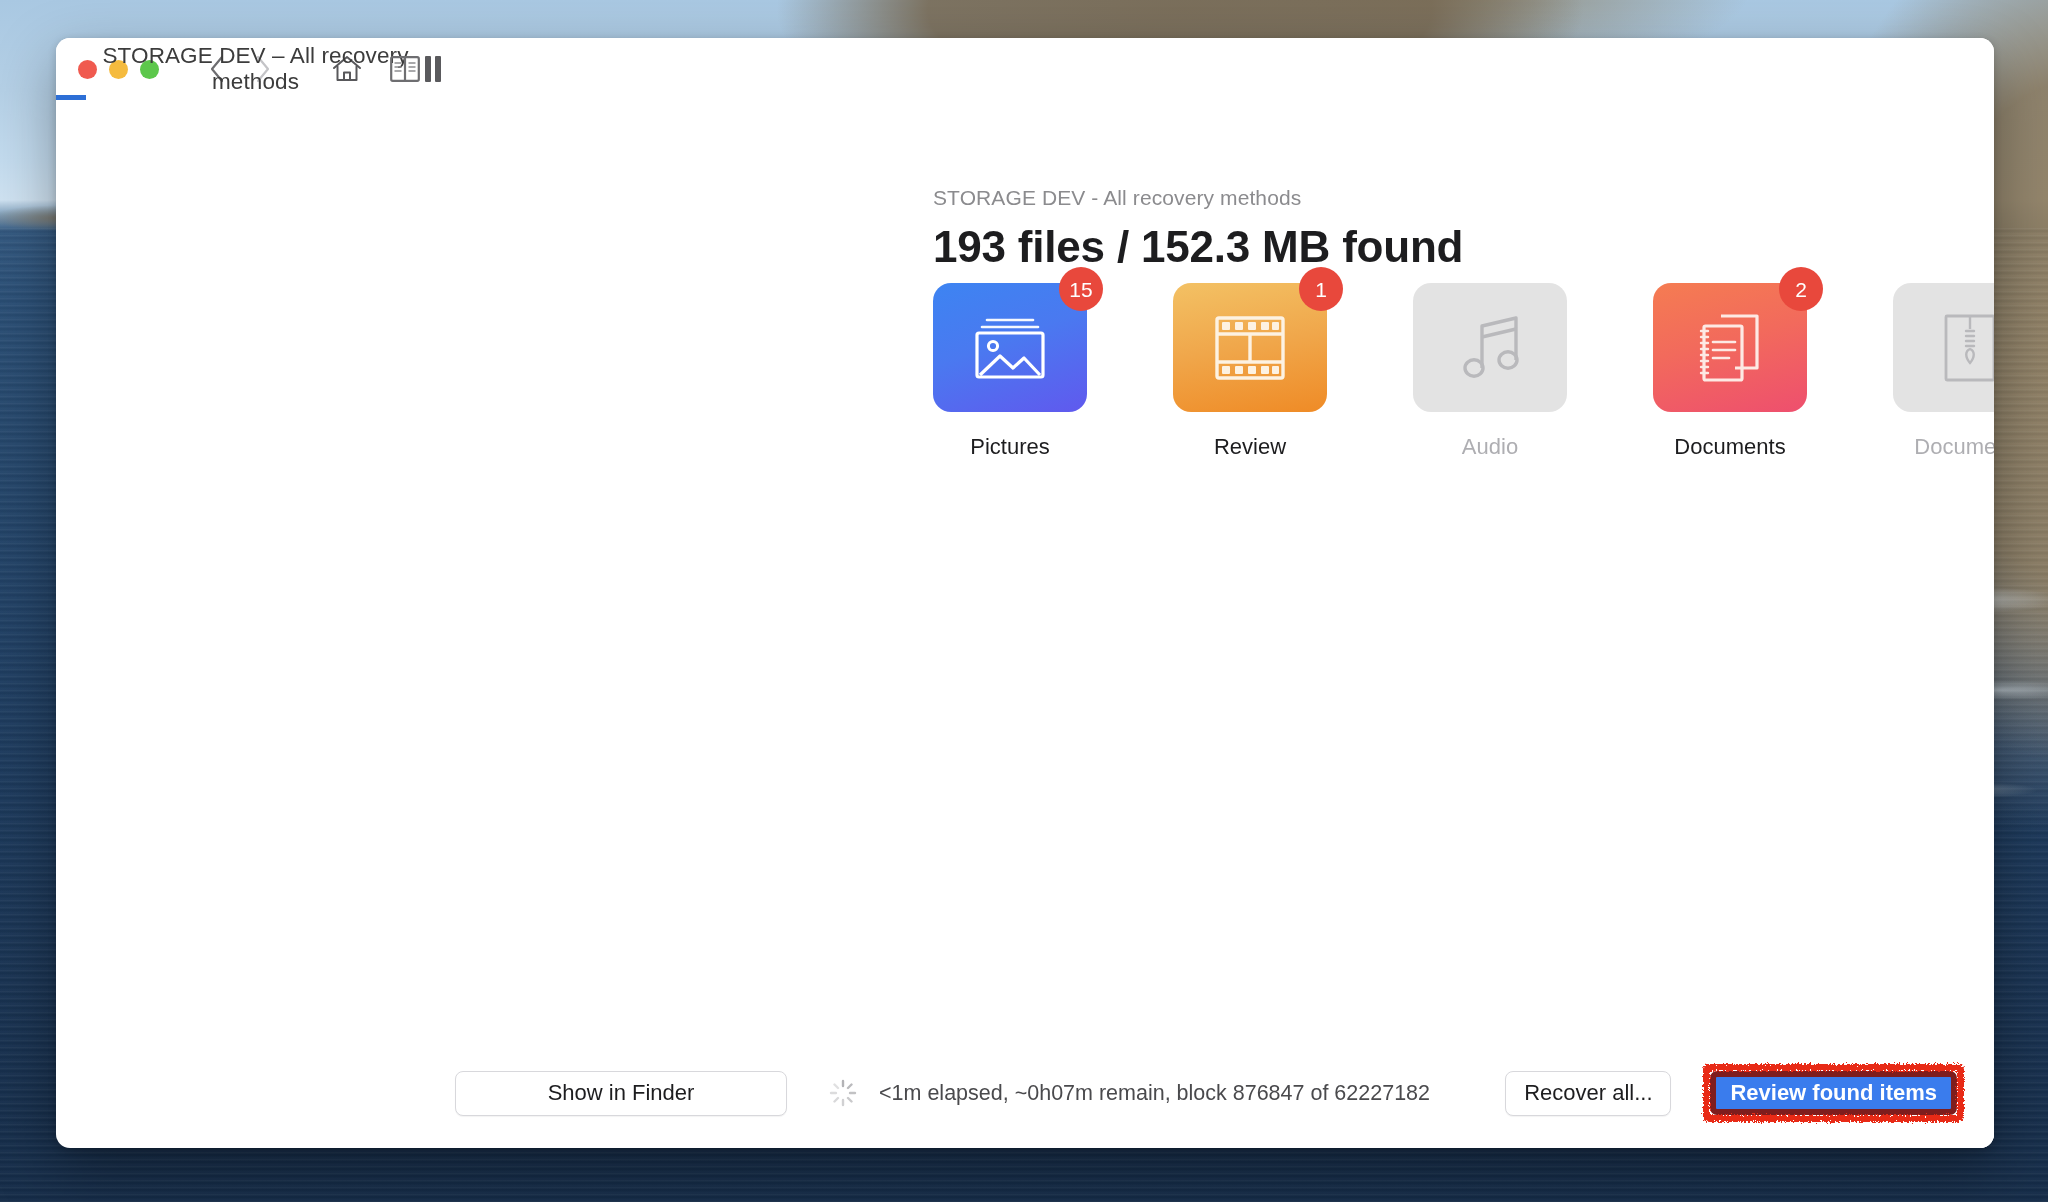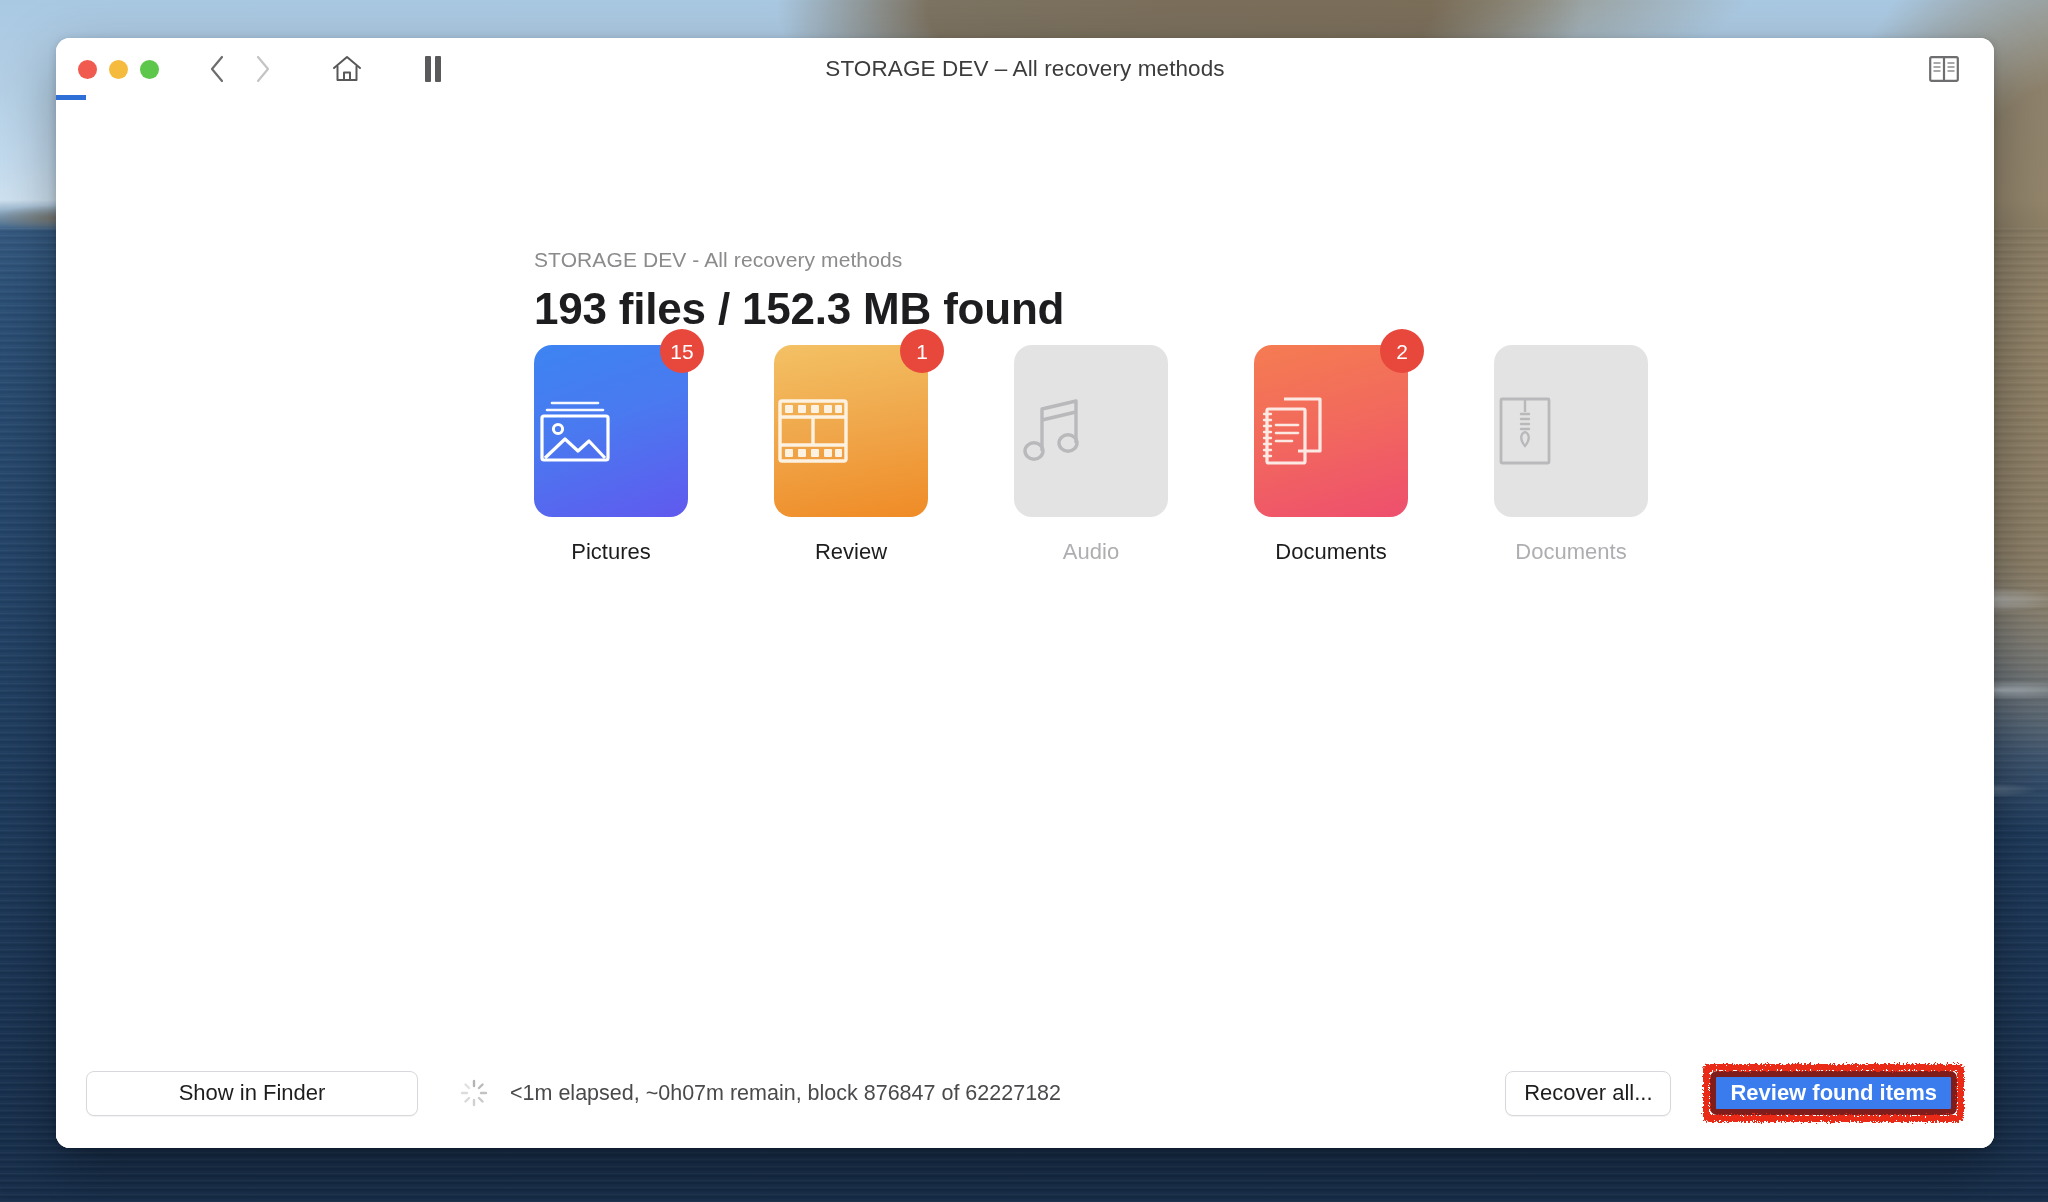--- a/index.html
+++ b/index.html
@@ -68,21 +68,21 @@
     position: absolute;
     left: 56px;
     top: 38px;
     width: 1938px;
     height: 1110px;
     background: #ffffff;
     border-radius: 14px;
     box-shadow: 0 22px 60px rgba(0,0,0,0.34), 0 2px 8px rgba(0,0,0,0.18);
     overflow: hidden;
     display: flex;
-    flex-direction: column;
+    flex-direction: row;
   }
 
   
   #titlebar {
     position: relative;
     height: 62px;
     flex: 0 0 62px;
     background: #ffffff;
     display: flex;
     align-items: center;
@@ -190,24 +190,25 @@
   }
   .category {
     width: 154px;
     display: flex;
     flex-direction: column;
     align-items: center;
   }
   .tile {
     position: relative;
     width: 154px;
-    height: 172px;
+    height: 129px;
     border-radius: 18px;
     display: flex;
     align-items: center;
+    justify-content: center;
     cursor: pointer;
   }
   .tile.disabled { cursor: default; }
   .tile-pictures {
     background: linear-gradient(160deg, #3d84f2 0%, #4a79f0 45%, #6059ee 100%);
   }
   .tile-video {
     background: linear-gradient(170deg, #f3c164 0%, #f0a74b 48%, #ef8b26 100%);
   }
   .tile-audio {
@@ -268,21 +269,20 @@
     padding: 0 22px;
     cursor: pointer;
     box-shadow: 0 1px 1px rgba(0,0,0,0.05);
     white-space: nowrap;
     display: flex;
     align-items: center;
     justify-content: center;
   }
 
   #show-in-finder-btn {
-    margin-left: 30px;
     width: 332px;
   }
 
   #status-group {
     display: flex;
     align-items: center;
     gap: 22px;
     margin-left: 42px;
   }
   #status-text {

